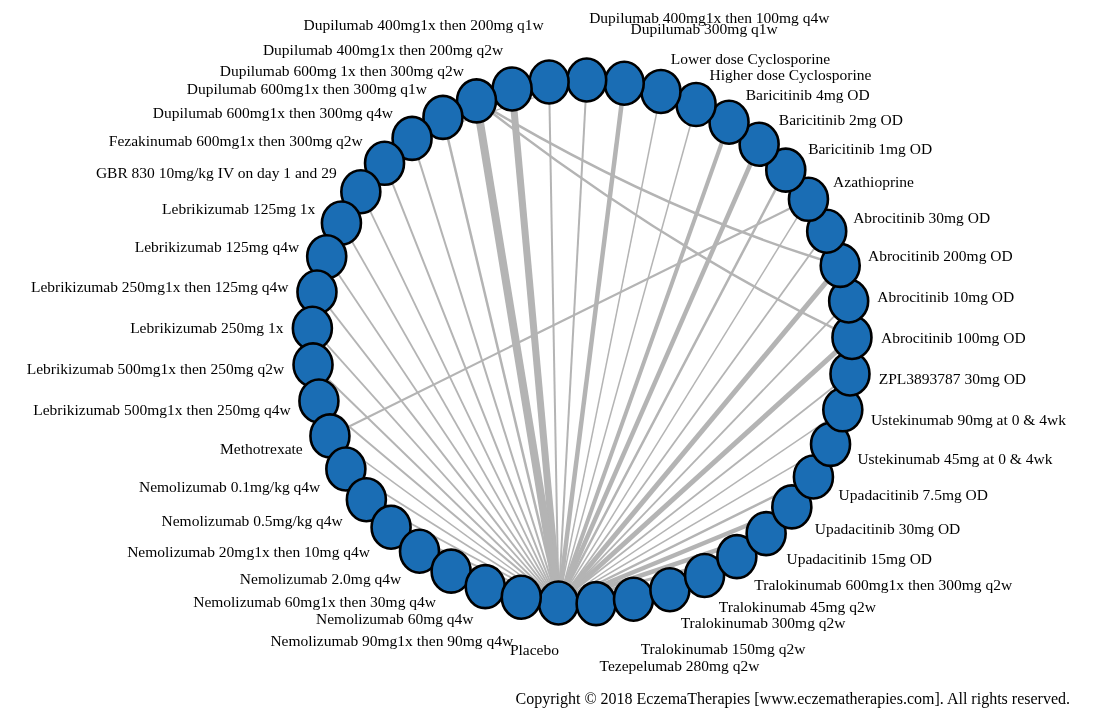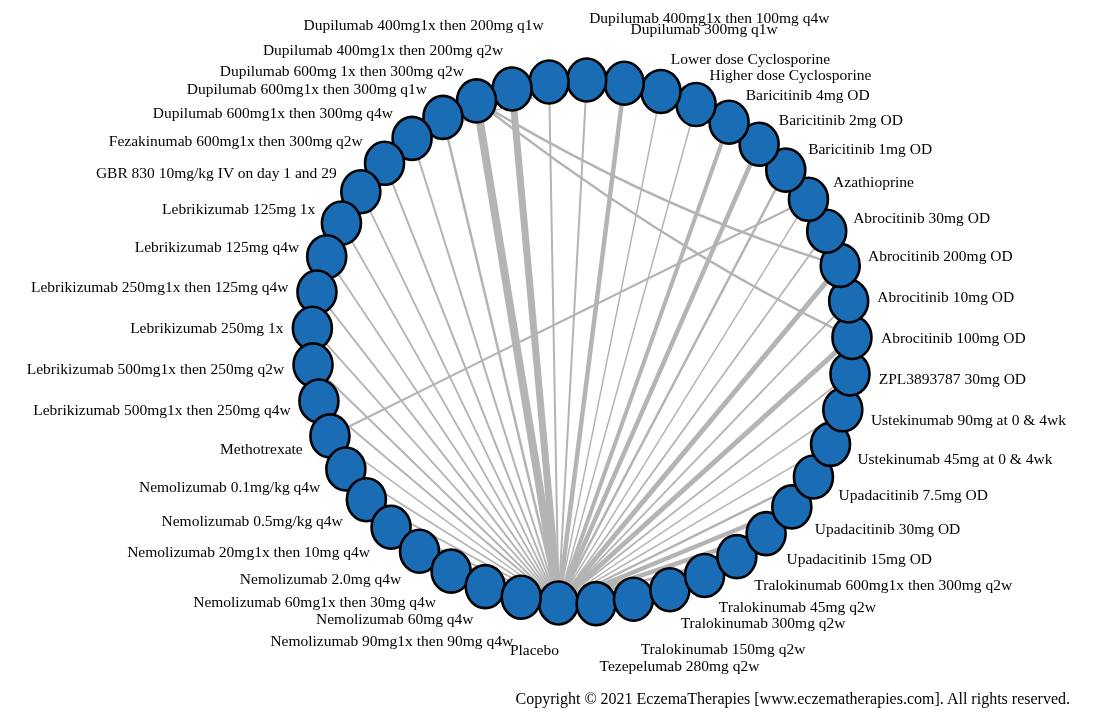--- a/index.html
+++ b/index.html
@@ -186,14 +186,14 @@
       <text x="290.61209075878514" y="414.585512085784" text-anchor="end">Lebrikizumab 500mg1x then 250mg q4w</text>
       <text x="302.72661333033113" y="454.0769130654089" text-anchor="end">Methotrexate</text>
       <text x="320.2379469795994" y="491.50364759291574" text-anchor="end">Nemolizumab 0.1mg/kg q4w</text>
       <text x="342.80525351595395" y="526.1372468530062" text-anchor="end">Nemolizumab 0.5mg/kg q4w</text>
       <text x="369.98928598759534" y="557.303607231218" text-anchor="end">Nemolizumab 20mg1x then 10mg q4w</text>
       <text x="401.26093812384164" y="584.3961109739987" text-anchor="end">Nemolizumab 2.0mg q4w</text>
       <text x="436.01154278683794" y="606.8874333132612" text-anchor="end">Nemolizumab 60mg1x then 30mg q4w</text>
       <text x="473.5647189850457" y="624.3398062431717" text-anchor="end">Nemolizumab 60mg q4w</text>
       <text x="513.189536859872" y="646.4725845260942" text-anchor="end">Nemolizumab 90mg1x then 90mg q4w</text>
     </svg>
-  <div class="copyright">Copyright © 2021 EczemaTherapies [www.eczematherapies.com]. All rights reserved.</div>
+  <div class="copyright">Copyright © 2018 EczemaTherapies [www.eczematherapies.com]. All rights reserved.</div>
 </div>
 
 </body></html>

